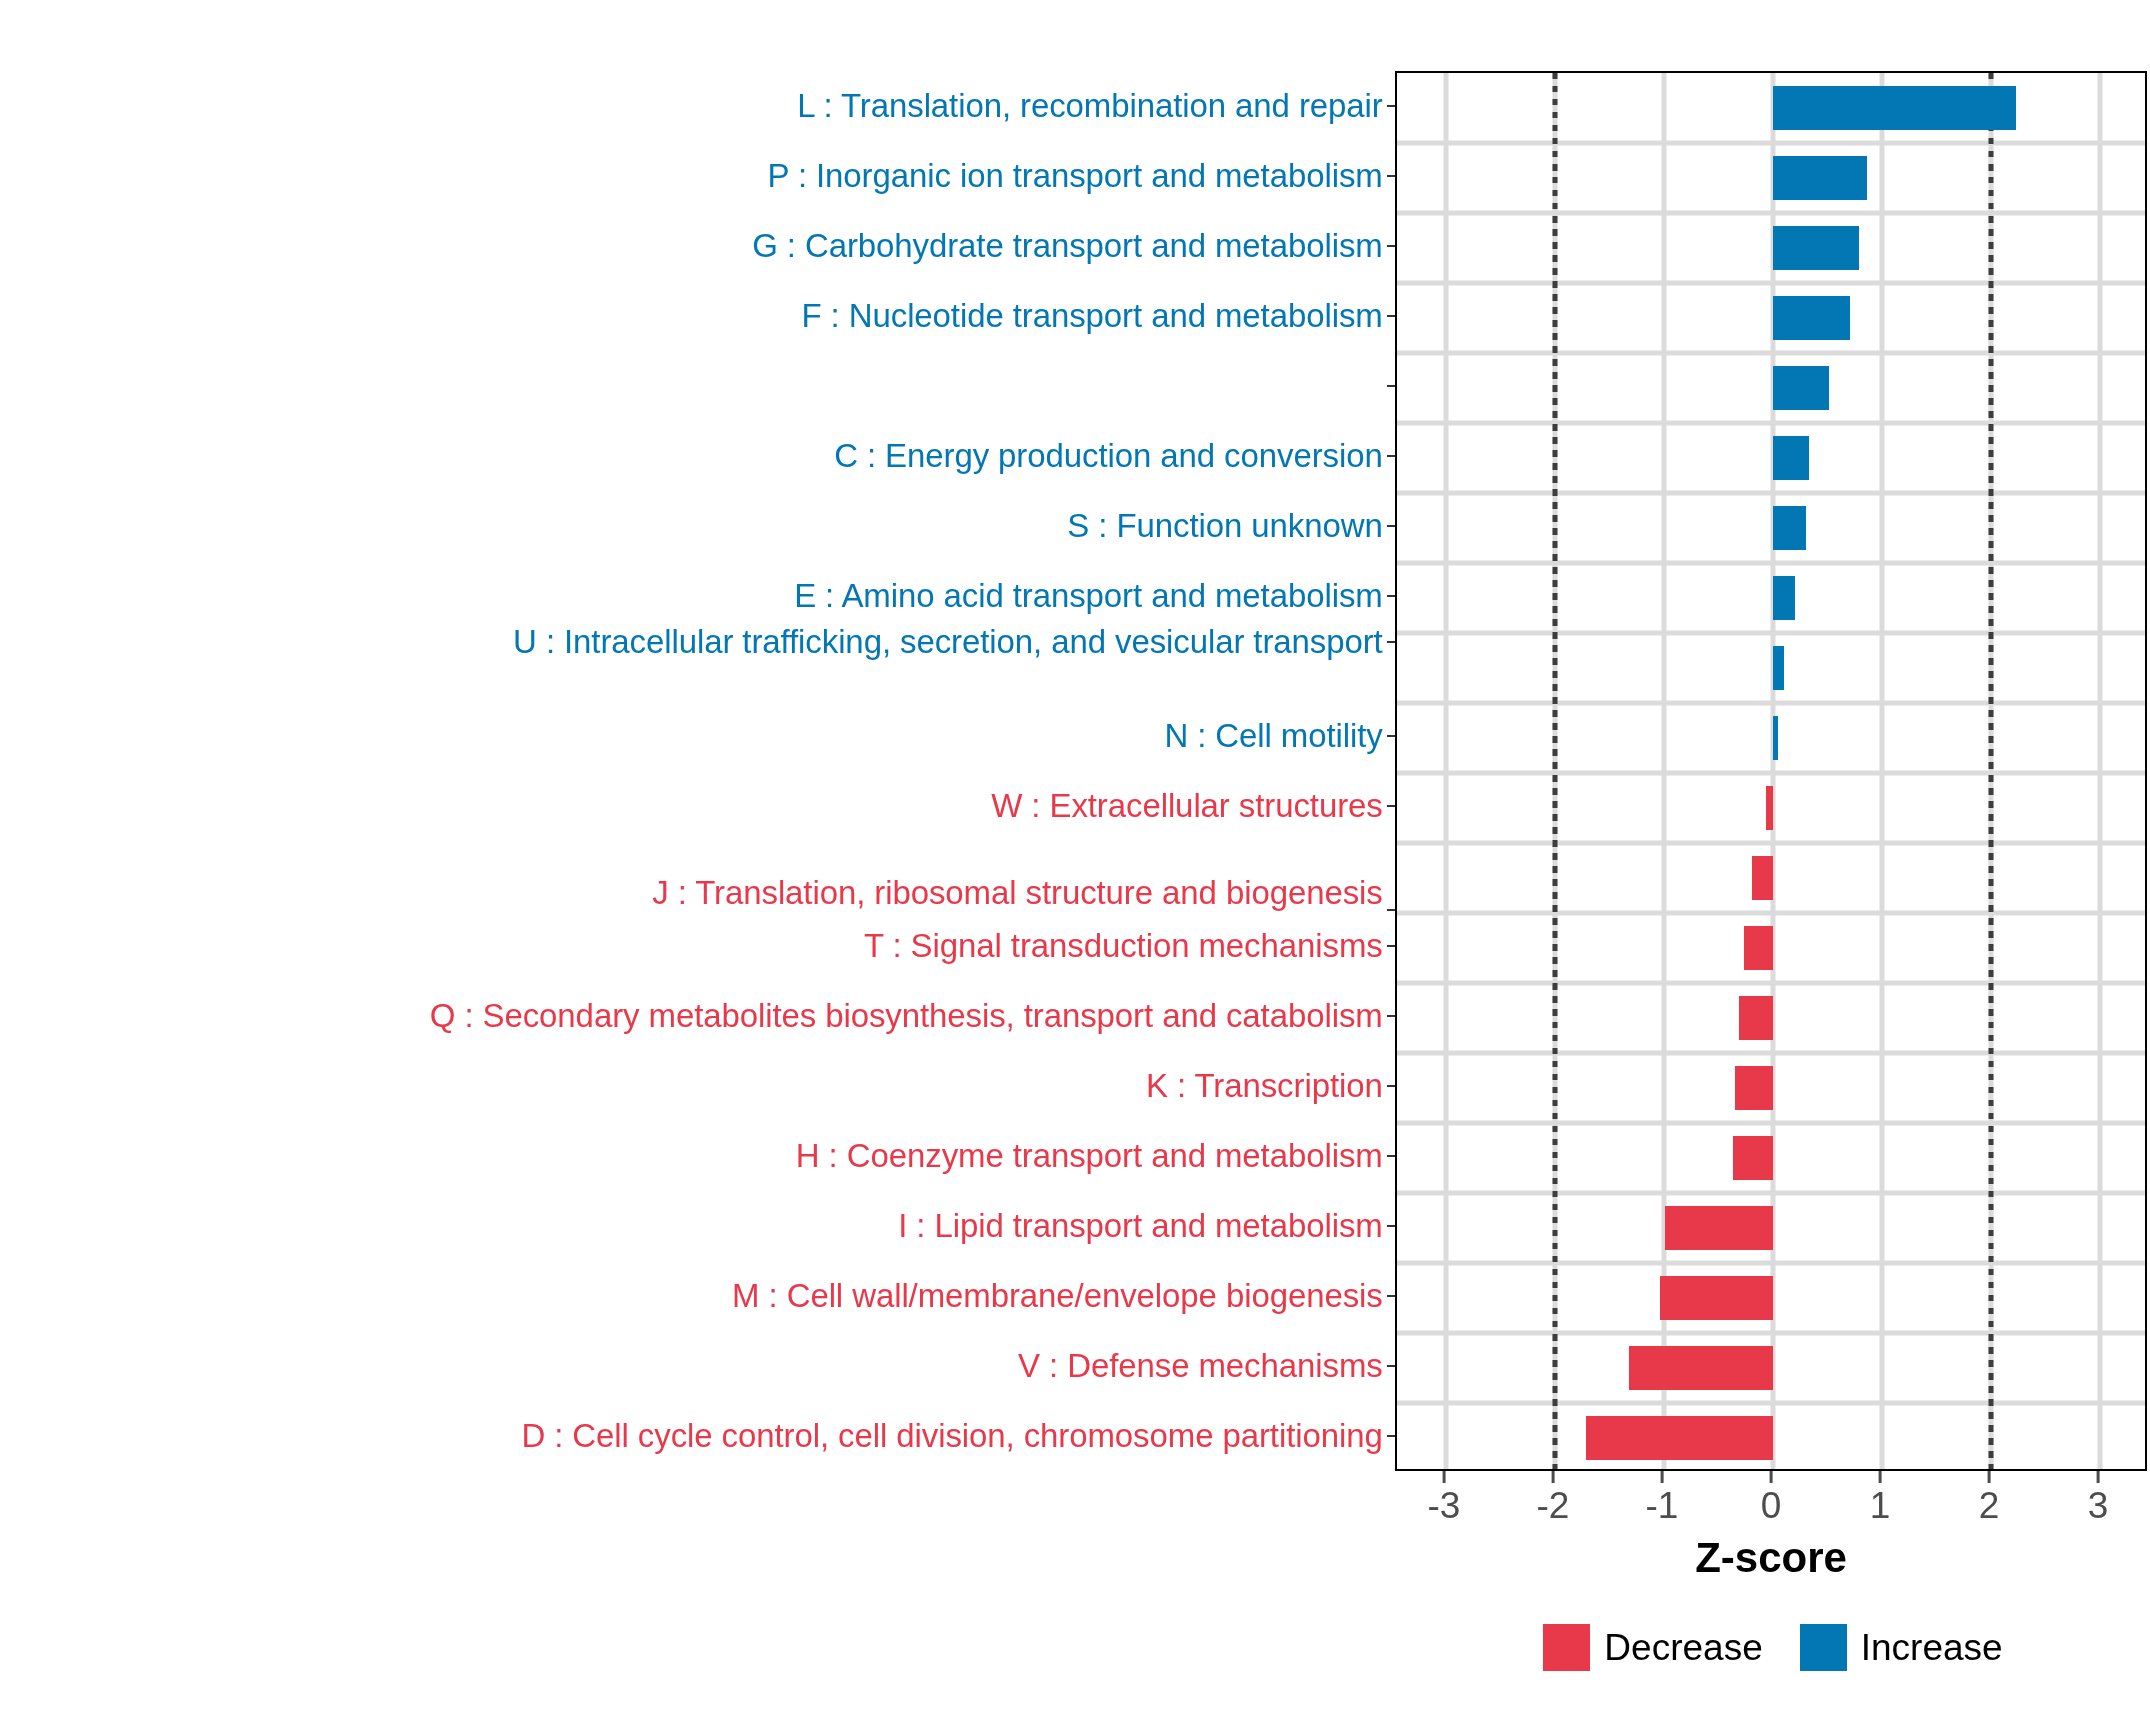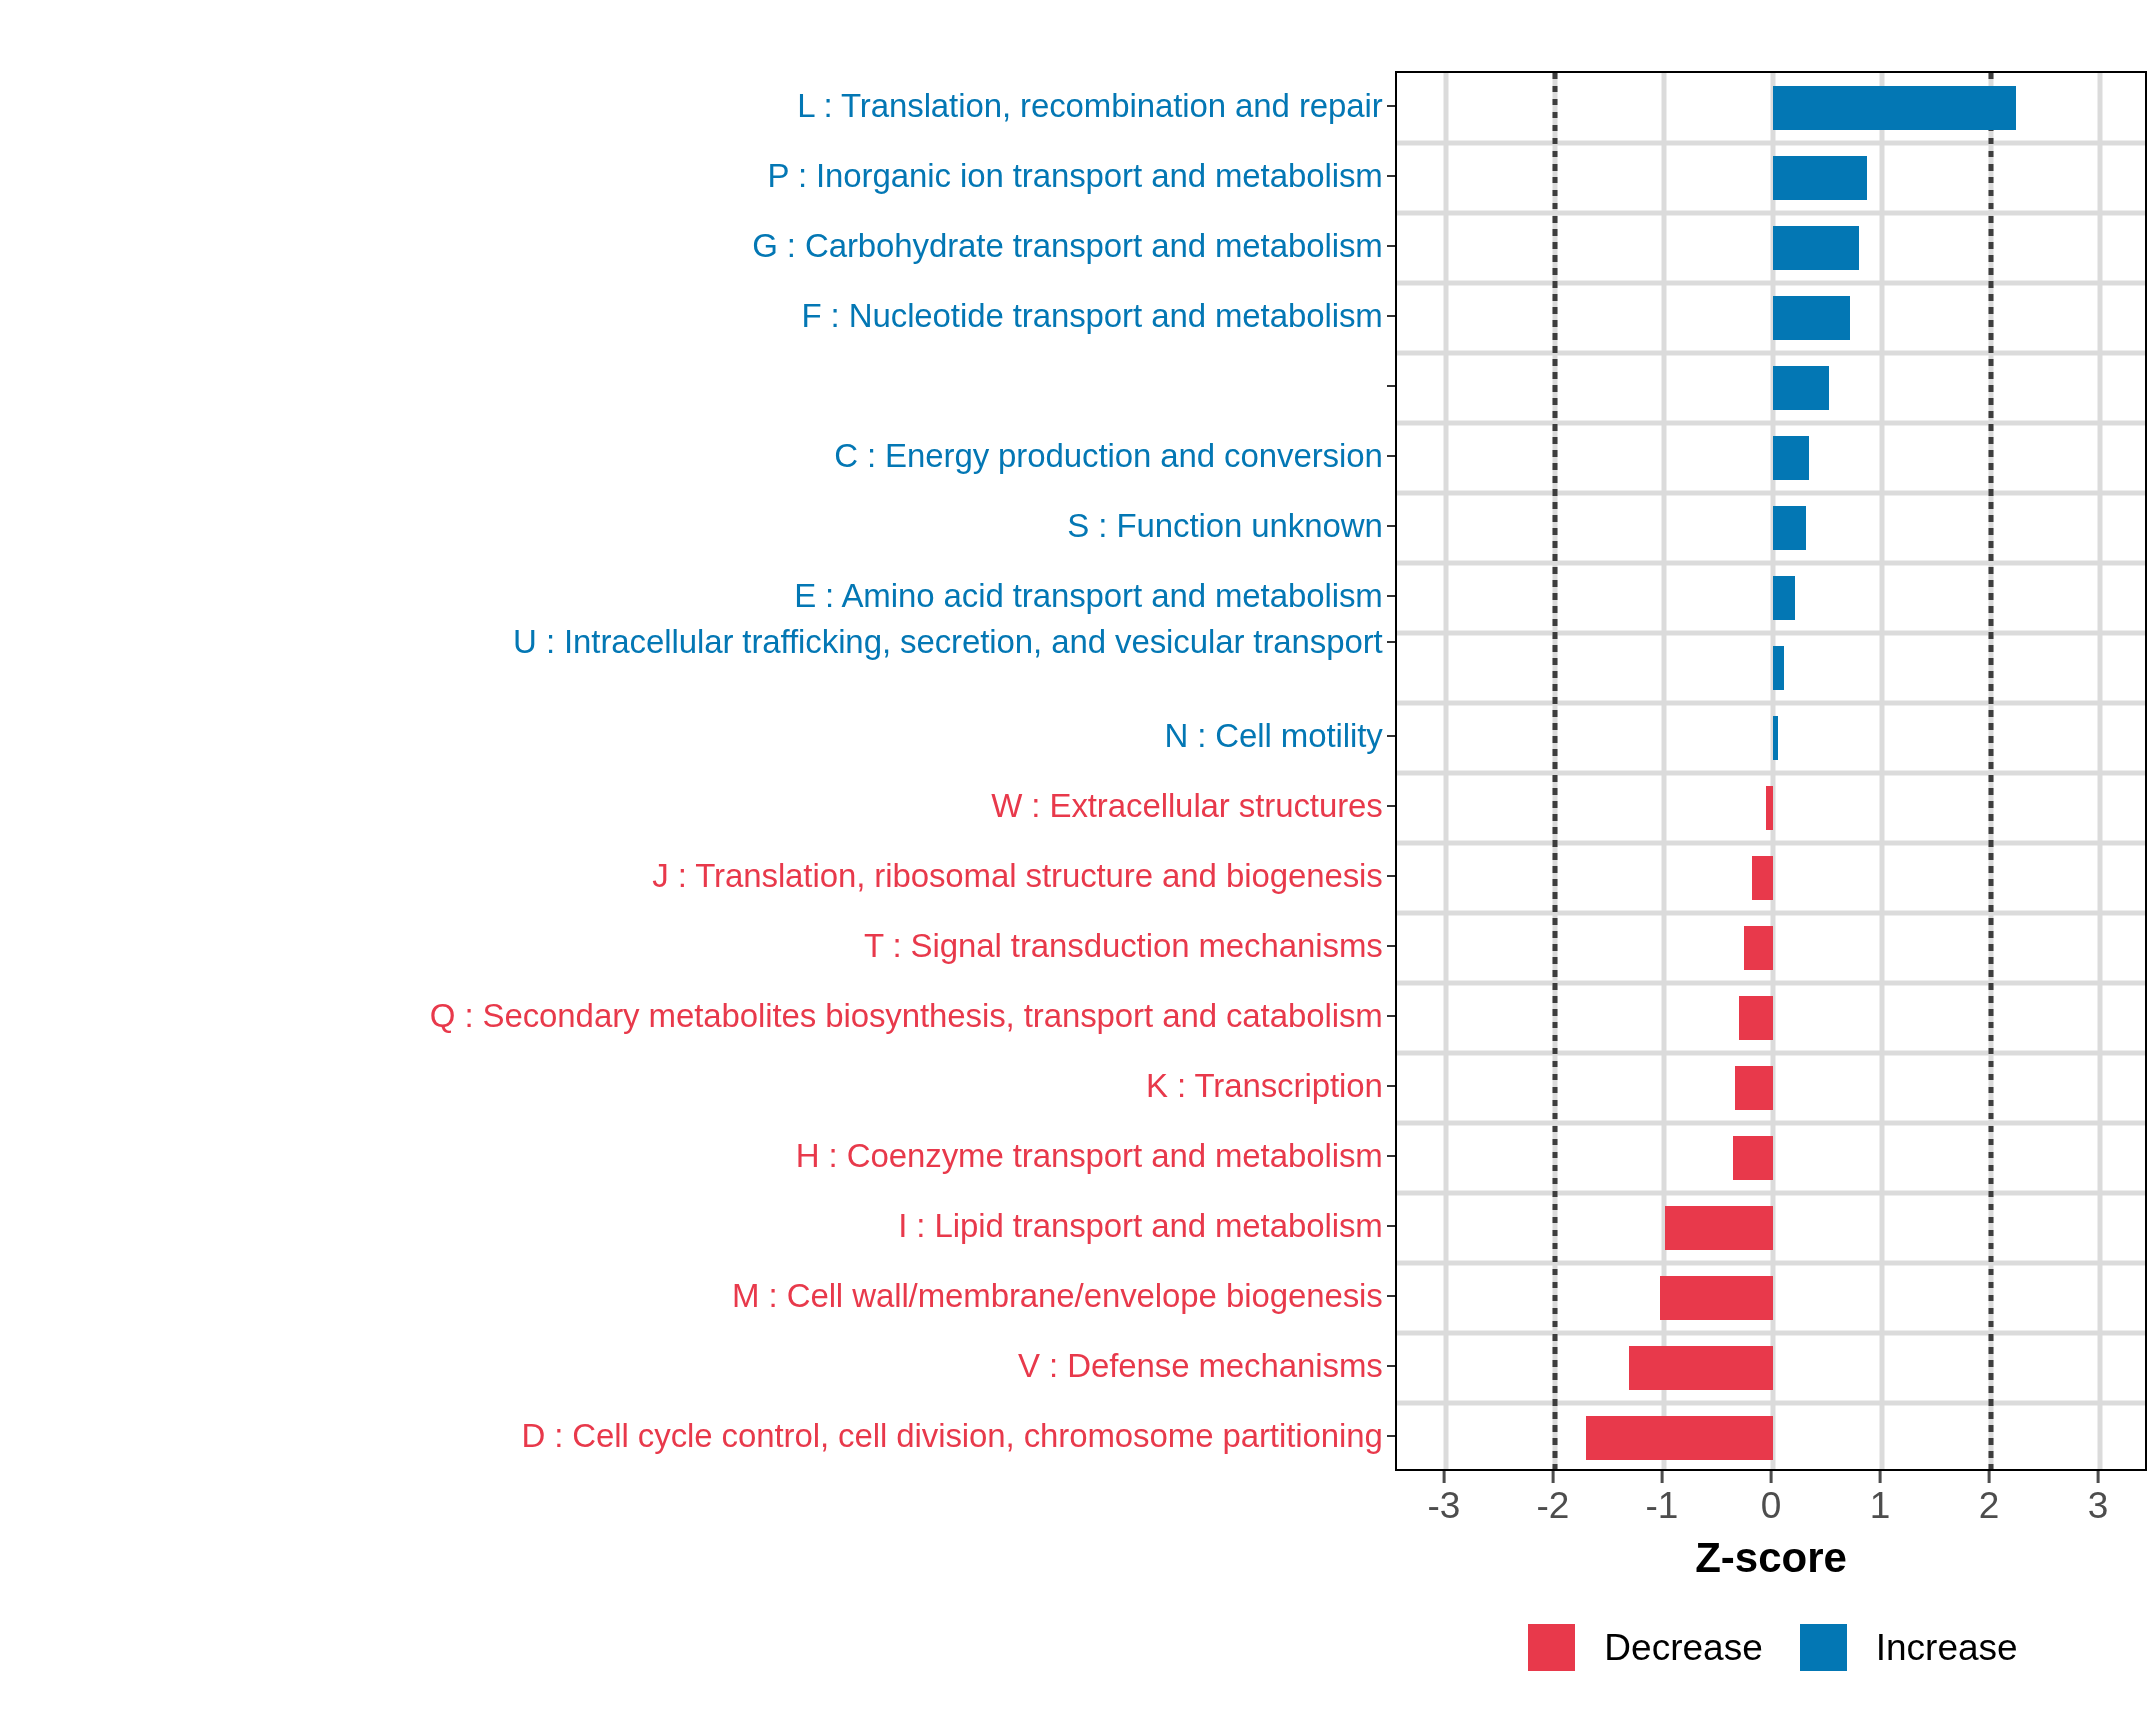--- a/index.html
+++ b/index.html
@@ -142,21 +142,21 @@
     top: 1624px;
     width: 756px;
     display: flex;
     align-items: center;
     justify-content: center;
     gap: 37px;
   }
   .legend-item {
     display: flex;
     align-items: center;
-    gap: 29px;
+    gap: 14px;
   }
   .legend-swatch {
     width: 47px;
     height: 47px;
     flex: 0 0 auto;
   }
   .legend-text {
     font-size: 37px;
     color: #000000;
     white-space: nowrap;
@@ -204,21 +204,21 @@
         <span class="axis-tick-mark"></span>
       </div>
       <div class="cat-label-row" style="top: 630px; height: 70px;">
         <span class="cat-label" style="color: rgb(3, 119, 180);">N : Cell motility</span>
         <span class="axis-tick-mark"></span>
       </div>
       <div class="cat-label-row" style="top: 700px; height: 70px;">
         <span class="cat-label" style="color: rgb(232, 57, 75);">W : Extracellular structures</span>
         <span class="axis-tick-mark"></span>
       </div>
-      <div class="cat-label-row" style="top: 770px; height: 70px;">
+      <div class="cat-label-row" style="top: 770px; height: 70px; align-items: flex-end;">
         <span class="cat-label" style="color: rgb(232, 57, 75);">J : Translation, ribosomal structure and biogenesis</span>
         <span class="axis-tick-mark"></span>
       </div>
       <div class="cat-label-row" style="top: 840px; height: 70px;">
         <span class="cat-label" style="color: rgb(232, 57, 75);">T : Signal transduction mechanisms</span>
         <span class="axis-tick-mark"></span>
       </div>
       <div class="cat-label-row" style="top: 910px; height: 70px;">
         <span class="cat-label" style="color: rgb(232, 57, 75); margin-left: 27px;">Q : Secondary metabolites biosynthesis, transport and catabolism</span>
         <span class="axis-tick-mark"></span>

